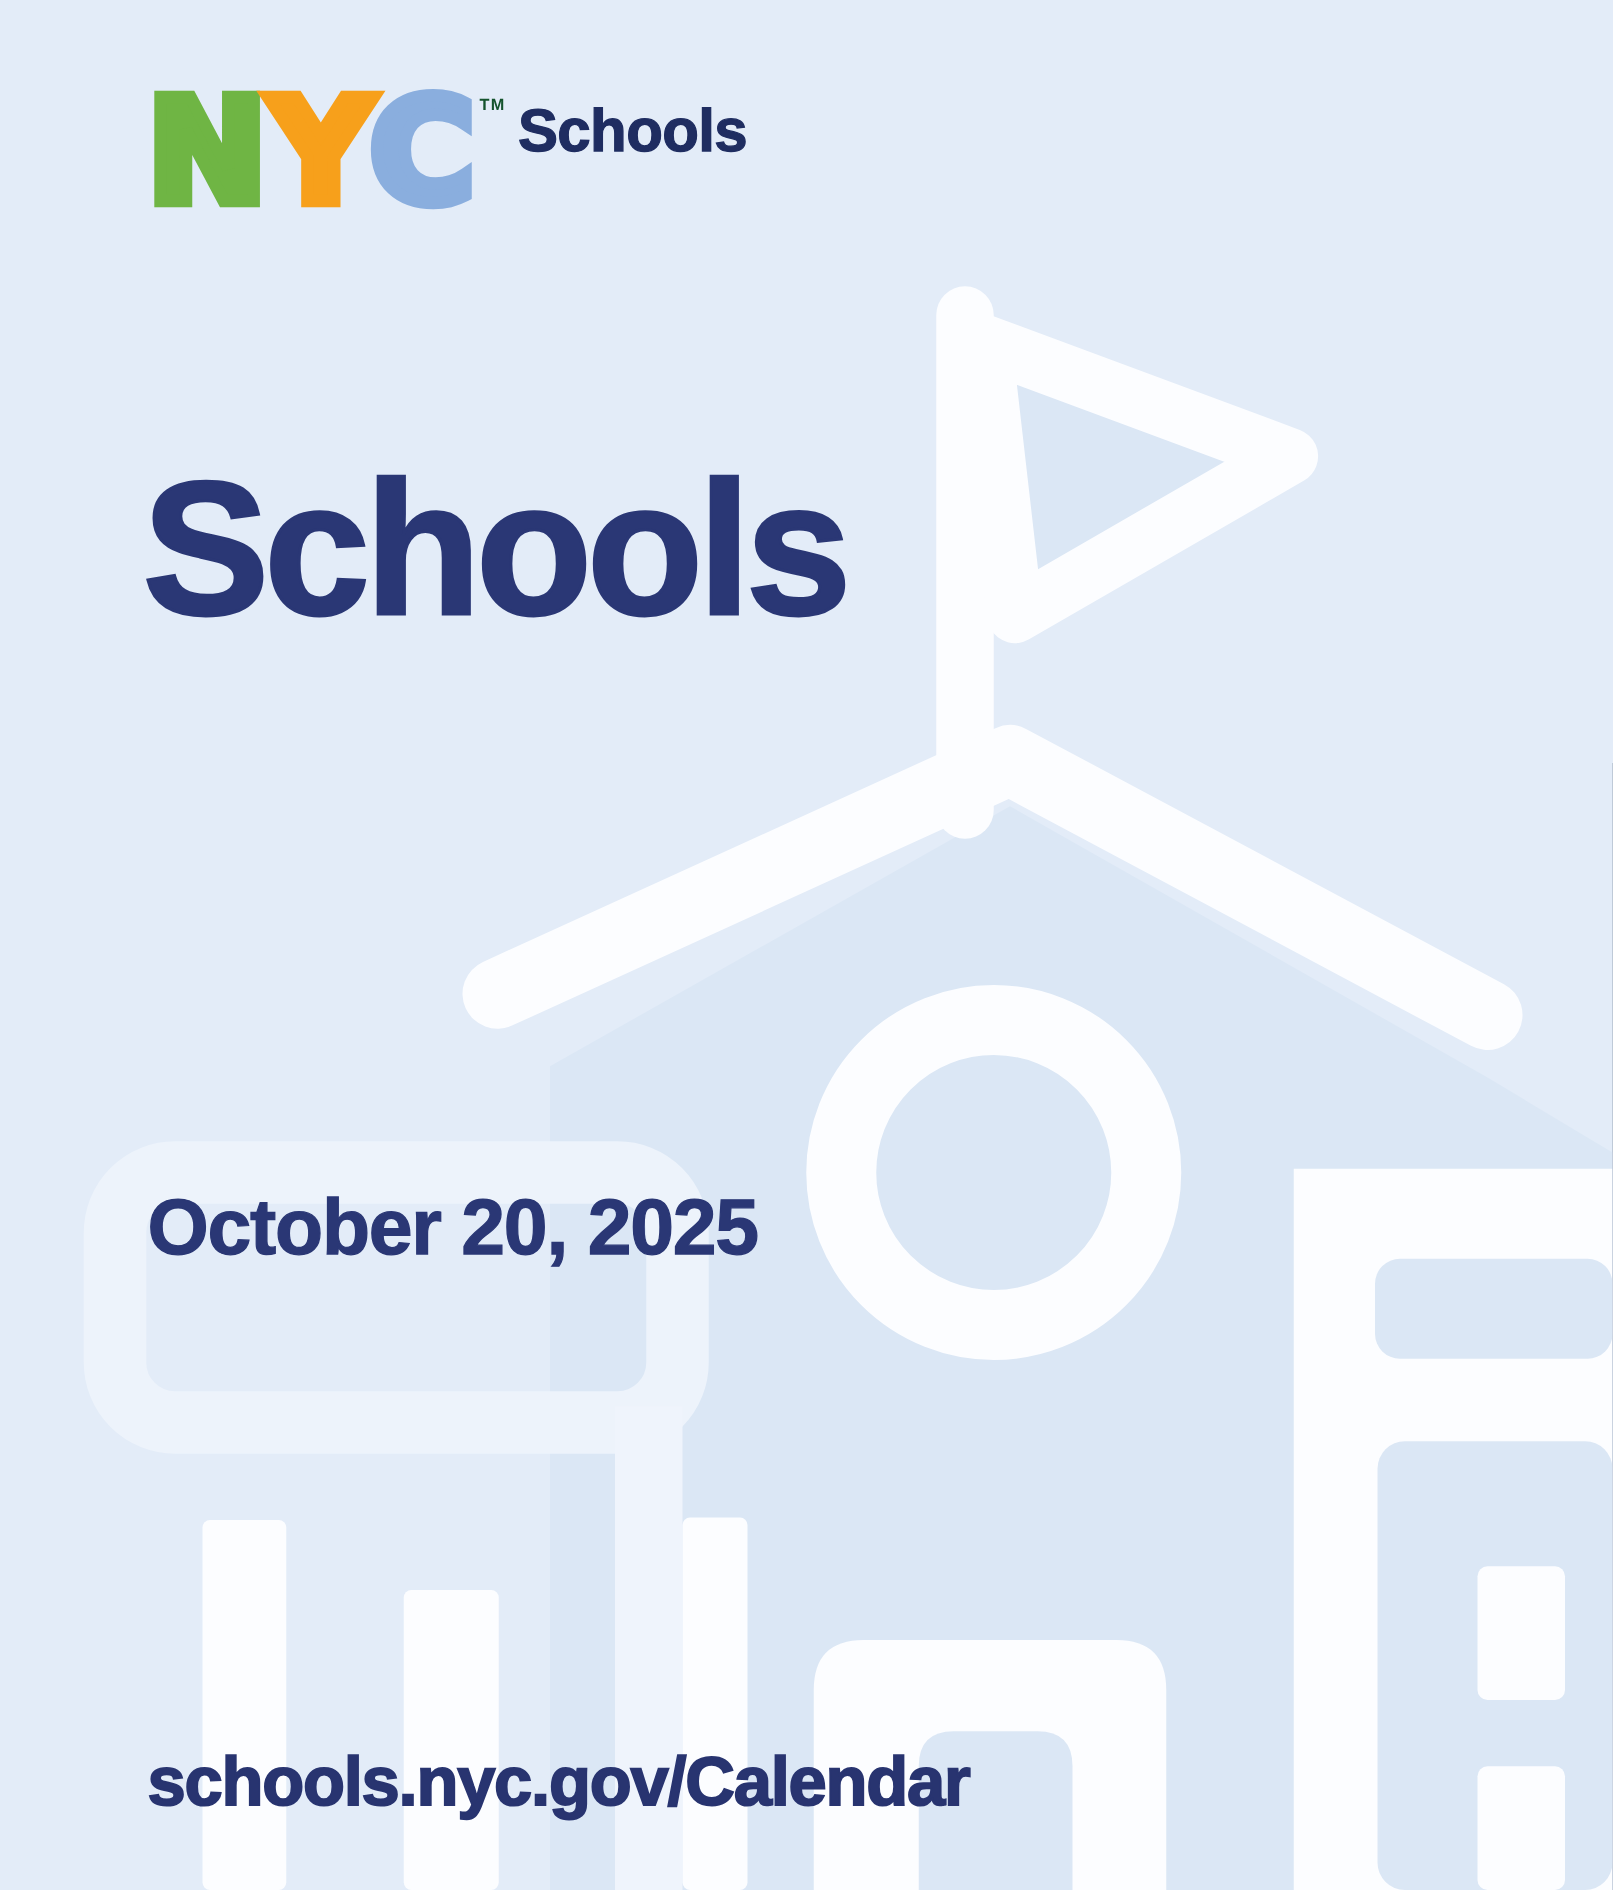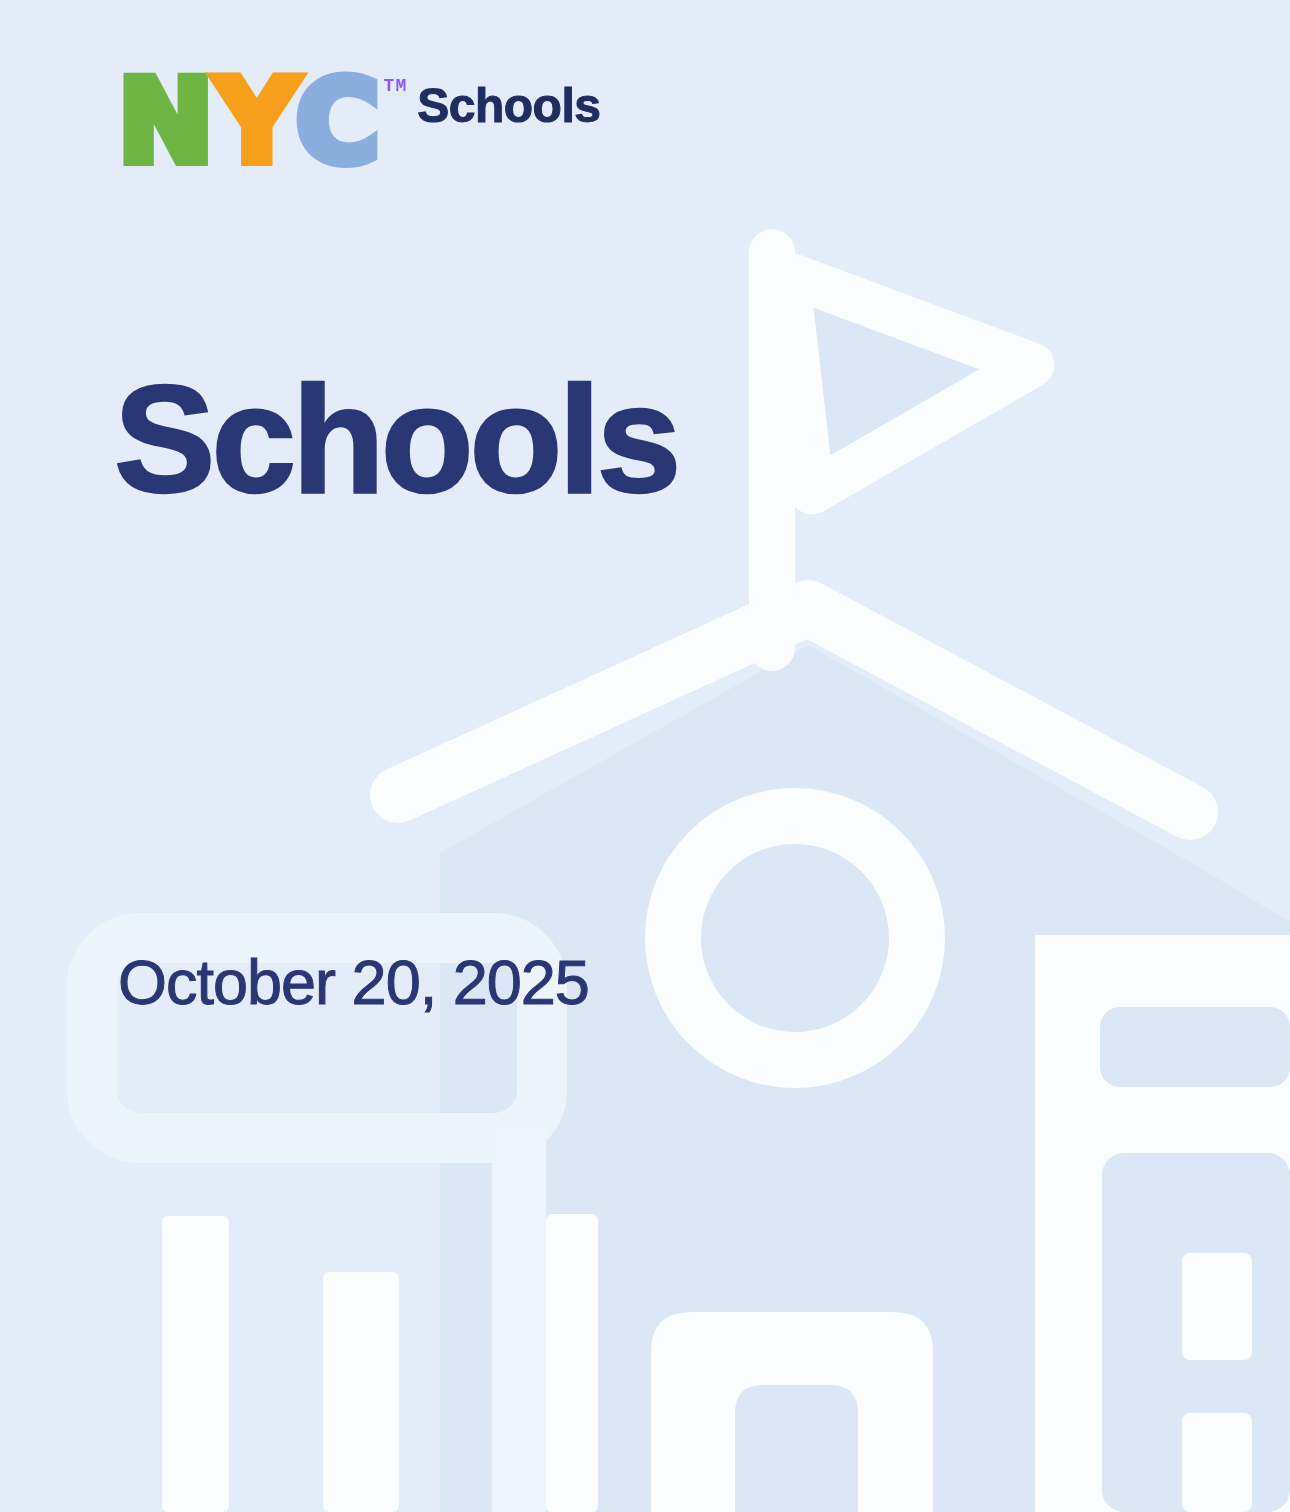--- a/index.html
+++ b/index.html
@@ -17,43 +17,43 @@
   .nyc-letters{
     font-family:"DejaVu Sans", sans-serif;
     font-weight:bold;font-size:114px;line-height:104px;
     letter-spacing:2px;white-space:nowrap;
   }
   .nyc-letters span{-webkit-text-stroke:10px currentColor;}
   .letter-n{color:#6fb544;}
   .letter-y{color:#f7a01b;}
   .letter-c{color:#8aaede;}
   .logo-tm{
-    font-size:18px;font-weight:bold;color:#8b5cf6;
-    margin:6px 10px 0 2px;letter-spacing:1px;font-family:Liberation Mono, monospace;
+    font-size:13px;font-weight:bold;color:#14532d;
+    margin:6px 10px 0 2px;letter-spacing:1px;
   }
   .brand{
     margin-top:12px;
     font-size:48px;font-weight:bold;line-height:47px;
     color:#1f2d61;letter-spacing:-0.5px;
     -webkit-text-stroke:1px #1f2d61;
   }
 
   
   .headline{
     position:absolute;left:114px;top:356px;
     font-size:152px;font-weight:bold;line-height:166px;
     letter-spacing:-4px;color:#2a3775;
     -webkit-text-stroke:2.5px #2a3775;
     white-space:nowrap;
   }
 
   
   .details{position:absolute;left:118px;top:942px;color:#2a3775;white-space:nowrap;}
   .details .date{
-    font-size:63px;font-weight:normal;line-height:80px;letter-spacing:-1px;
+    font-size:63px;font-weight:bold;line-height:80px;letter-spacing:-1px;
     -webkit-text-stroke:1px #2a3775;
   }
   .details .plain{font-size:61px;font-weight:400;line-height:80px;letter-spacing:0;}
 
   
   .footer-url{
     position:absolute;left:118px;top:1395px;
     font-size:55px;font-weight:bold;line-height:60px;
     letter-spacing:-1px;color:#283470;
     -webkit-text-stroke:1.5px #283470;
@@ -106,14 +106,15 @@
   </div>
 
   <div class="headline">
     <div>Schools</div>
   </div>
 
   <div class="details">
     <div class="date">October 20, 2025</div>
   </div>
 
+  <div class="footer-url">schools.nyc.gov/Calendar</div>
 
 </div>
 
 </body></html>

